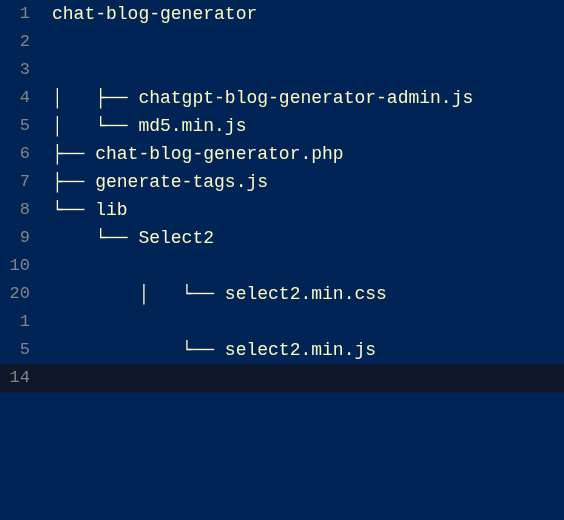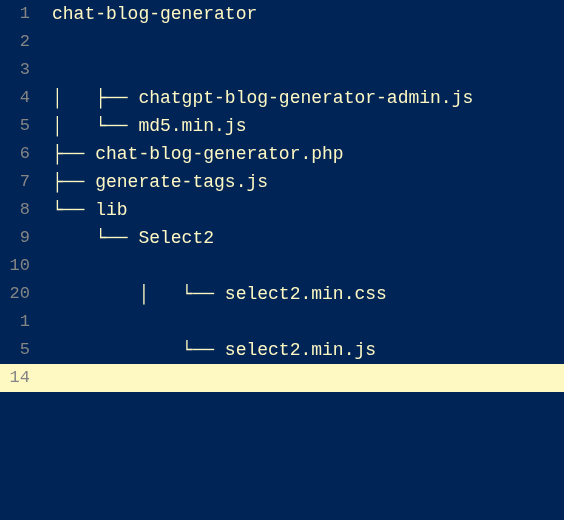--- a/index.html
+++ b/index.html
@@ -21,21 +21,21 @@
       width: 100%;
       height: 100%;
     }
     .line {
       display: flex;
       align-items: center;
       height: 28px;
       line-height: 28px;
     }
     .line.highlighted {
-      background: #fef9c3;
+      background: #0f172a;
     }
     .gutter {
       width: 40px;
       text-align: right;
       padding-right: 10px;
       color: #858585;
       flex-shrink: 0;
       font-size: 17px;
     }
     .content {

